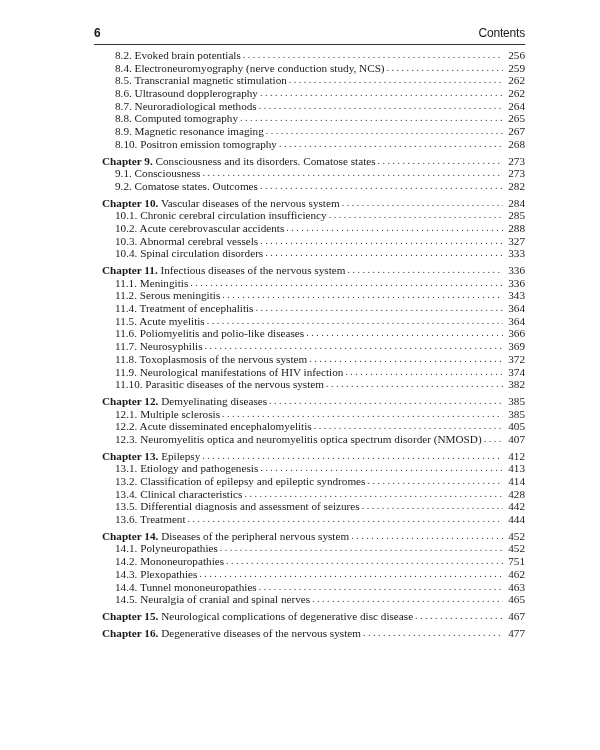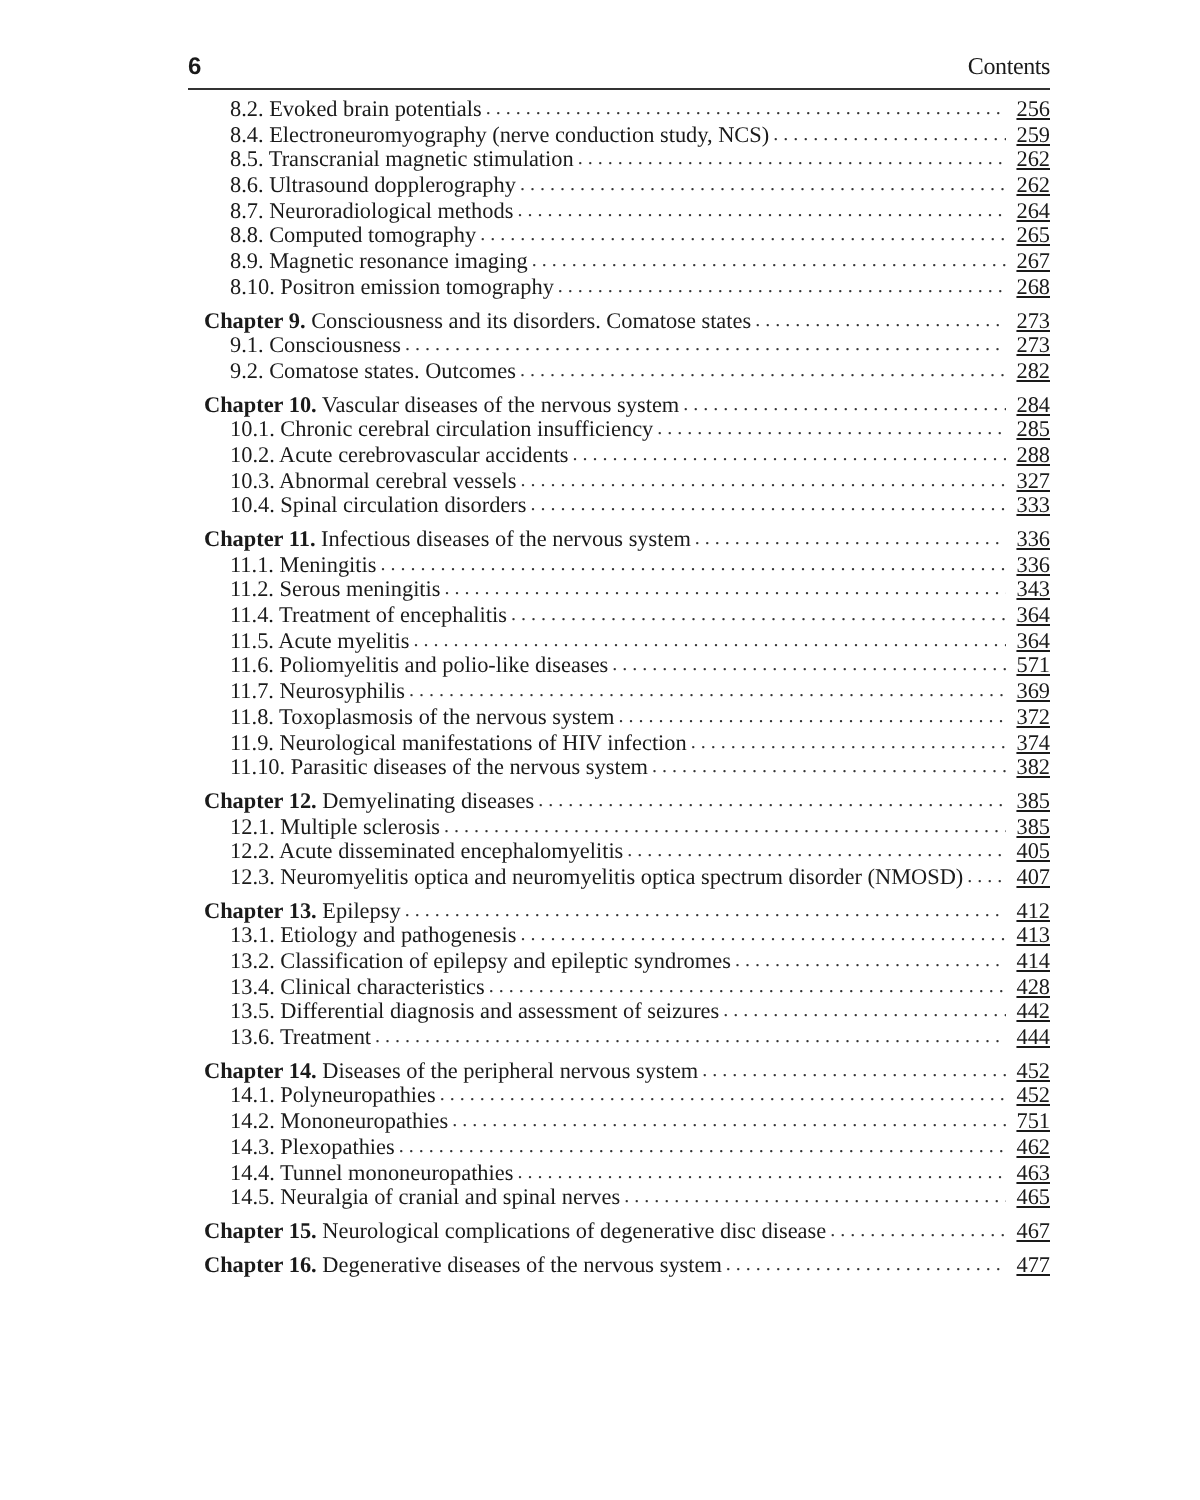--- a/index.html
+++ b/index.html
@@ -1,28 +1,28 @@
 <!DOCTYPE html>
 <html><head>
   <meta charset="utf-8">
   <style>
     html, body { margin: 0; padding: 0; background: #ffffff; }
     body { width: 600px; height: 750px; position: relative; overflow: hidden; font-family: "Liberation Serif", serif; color: #1a1a1a; }
     .header { position: absolute; left: 94px; top: 26px; width: 431px; height: 18px; border-bottom: 1.3px solid #333; }
     .header .pnum { position: absolute; left: 0; top: 0; font-family: "Liberation Sans", sans-serif; font-weight: bold; font-size: 12px; }
-    .header .title { position: absolute; right: 0; top: 0; font-family: Liberation Serif, serif; font-size: 12px; letter-spacing: -0.2px; }
+    .header .title { position: absolute; right: 0; top: 0; font-family: Liberation Sans, sans-serif; font-size: 12px; letter-spacing: -0.2px; }
     .toc { position: absolute; left: 102px; top: 49px; width: 423px; }
     .row { display: flex; align-items: center; height: 12.7px; font-size: 11.2px; line-height: 12.7px; white-space: nowrap; overflow: hidden; }
     .row.sub { padding-left: 13px; }
     .row.chap { margin-top: 4px; }
     .row .label { flex: 0 0 auto; }
     .row .label b { font-weight: bold; }
     .row .dots { flex: 1 1 auto; overflow: hidden; margin: 0 2px; color: #333; letter-spacing: 2.6px; font-size: 10px; }
     .row .dots::before { content: ". . . . . . . . . . . . . . . . . . . . . . . . . . . . . . . . . . . . . . . . . . . . . . . . . . . . . . . . . . . . . . . . . . . . . . . . . . . . . . . . . . . . . . . . . . . . . . . . . . . . . . . . . . . . . . . . . . . . . . . . . . . . . . . . . . . . . . . . . . . . . . . . . . . . . . . . . . ."; letter-spacing: 0; white-space: nowrap; }
-    .row .page { flex: 0 0 auto; text-align: right; min-width: 20px; text-decoration: underline; }
+    .row .page { flex: 0 0 auto; text-align: right; min-width: 20px; }
   </style>
 </head>
 <body>
 
 <div class="header">
   <span class="pnum">6</span>
   <span class="title">Contents</span>
 </div>
 
 <div class="toc" id="toc">
@@ -127,21 +127,21 @@
       <span class="page">364</span>
     </div>
     <div class="row sub">
       <span class="label">11.5. Acute myelitis</span>
       <span class="dots"></span>
       <span class="page">364</span>
     </div>
     <div class="row sub">
       <span class="label">11.6. Poliomyelitis and polio-like diseases</span>
       <span class="dots"></span>
-      <span class="page">571</span>
+      <span class="page">366</span>
     </div>
     <div class="row sub">
       <span class="label">11.7. Neurosyphilis</span>
       <span class="dots"></span>
       <span class="page">369</span>
     </div>
     <div class="row sub">
       <span class="label">11.8. Toxoplasmosis of the nervous system</span>
       <span class="dots"></span>
       <span class="page">372</span>

